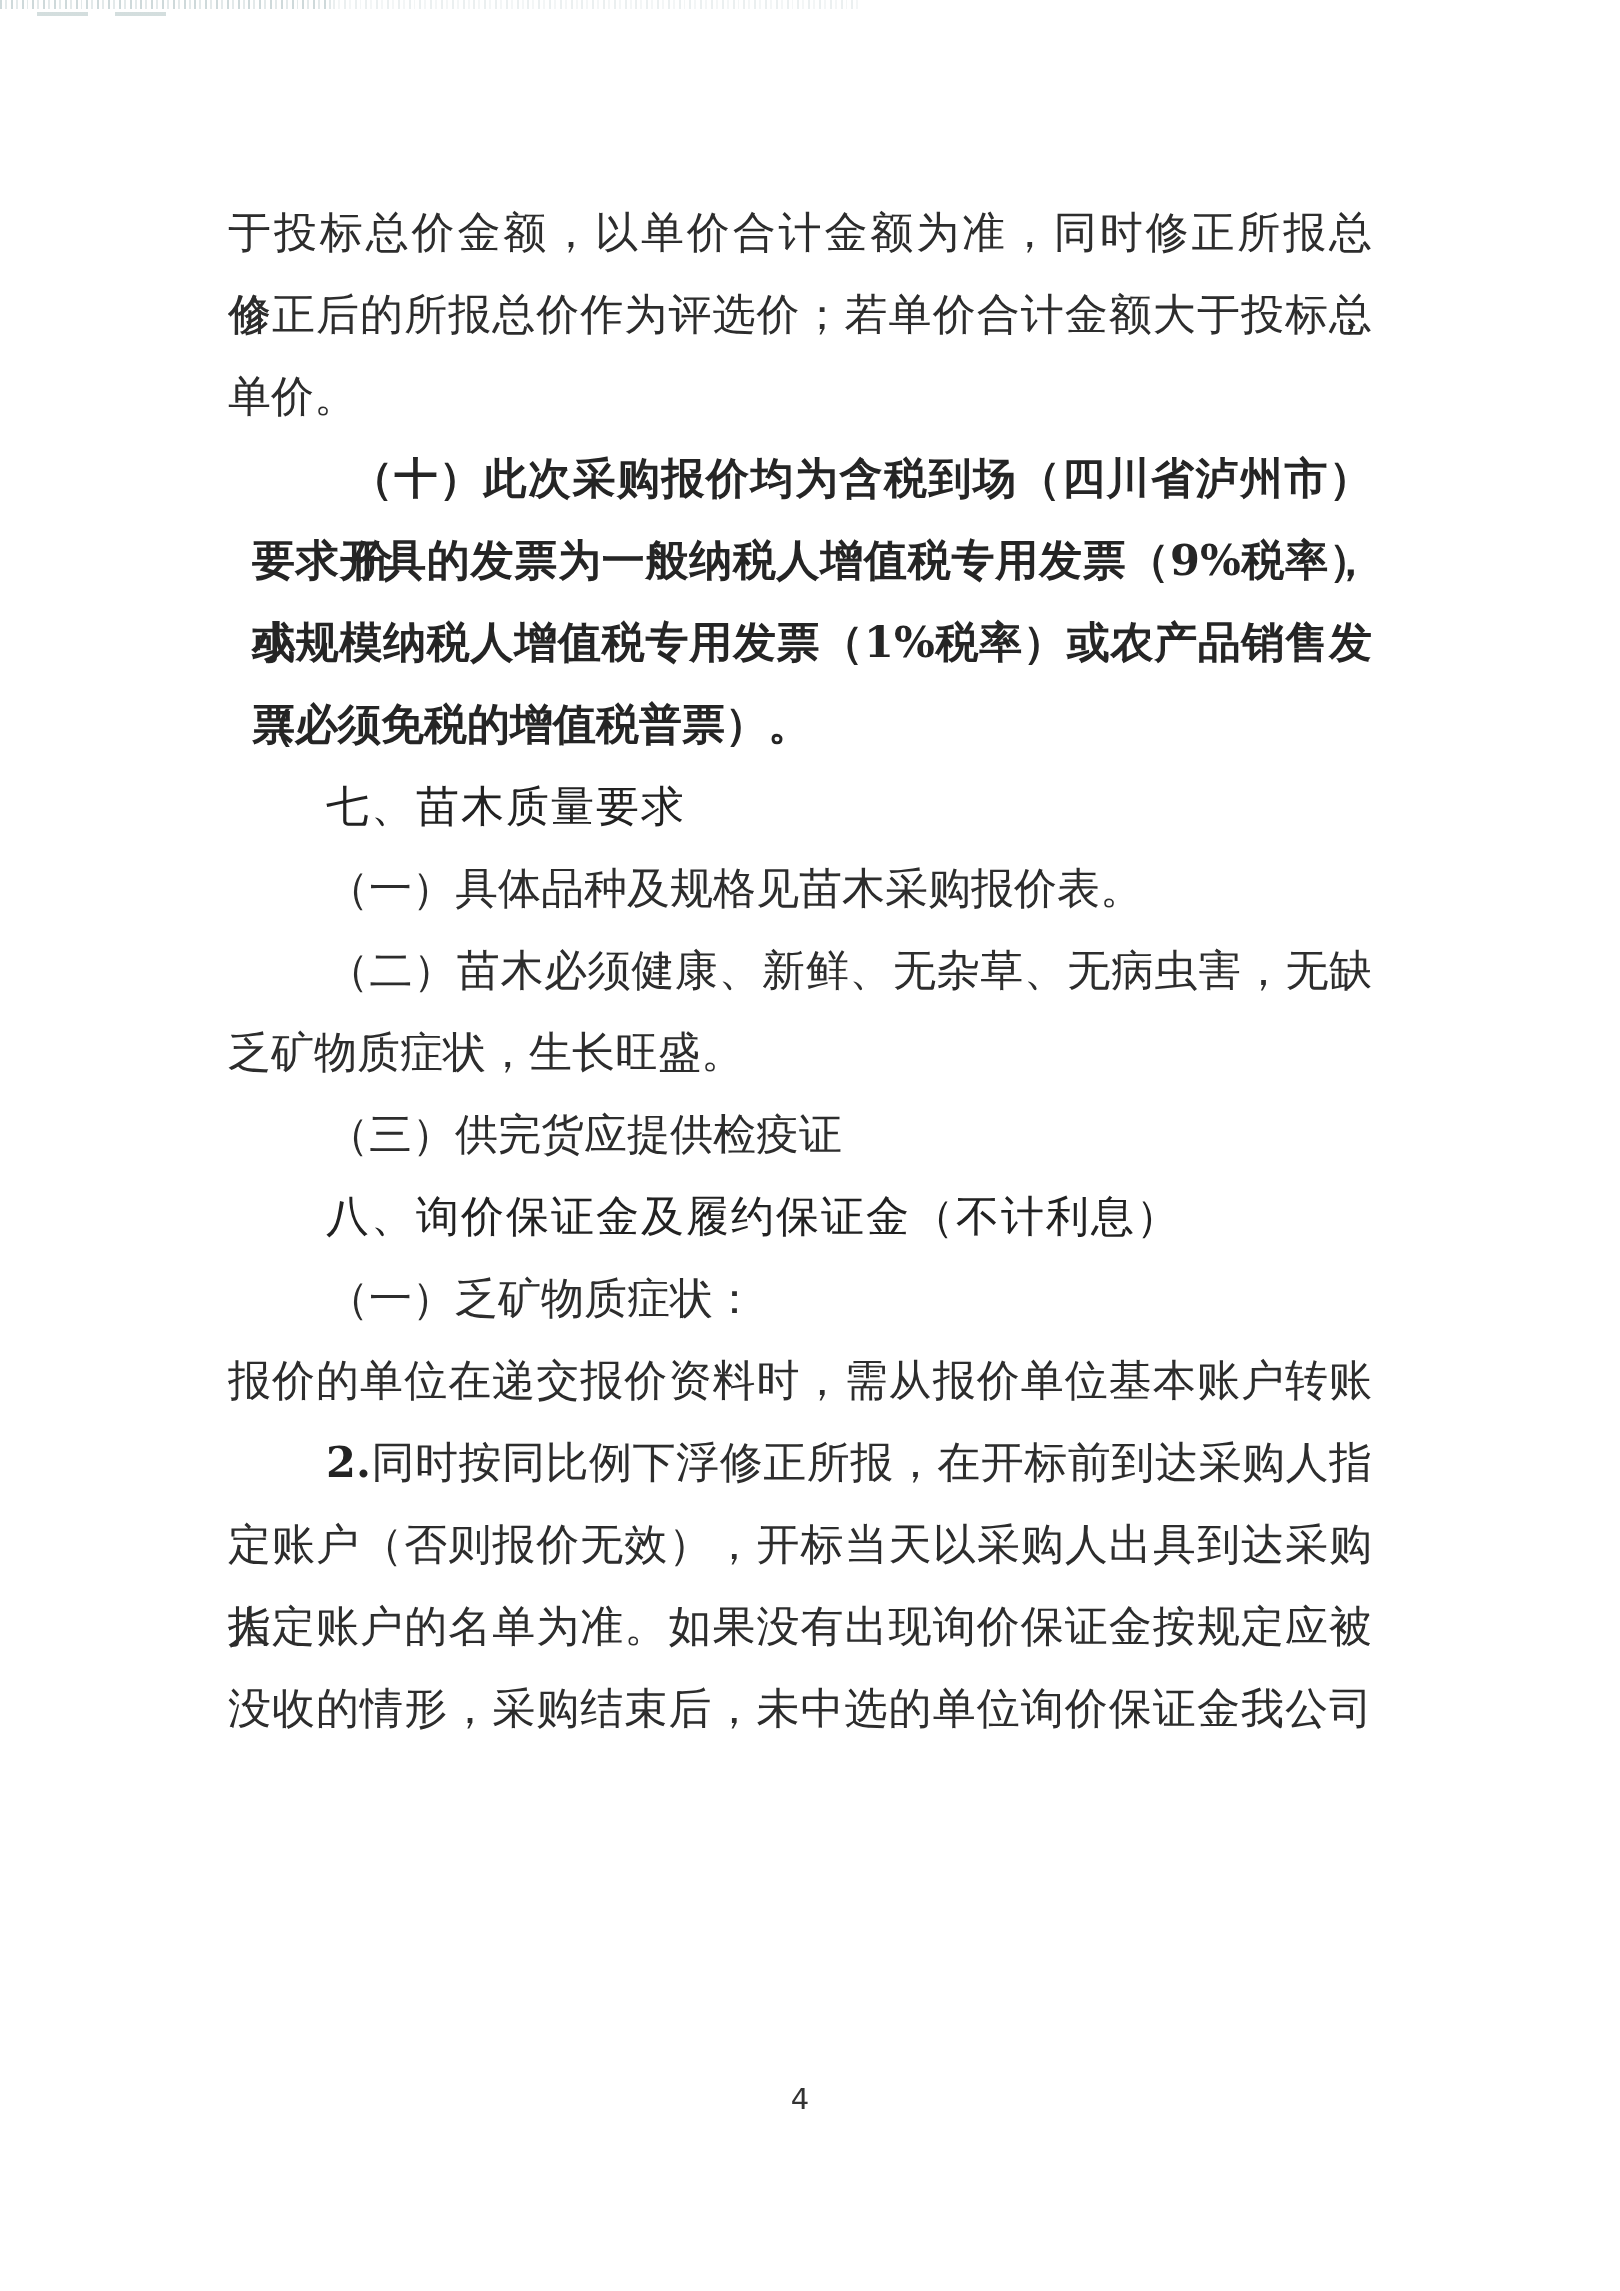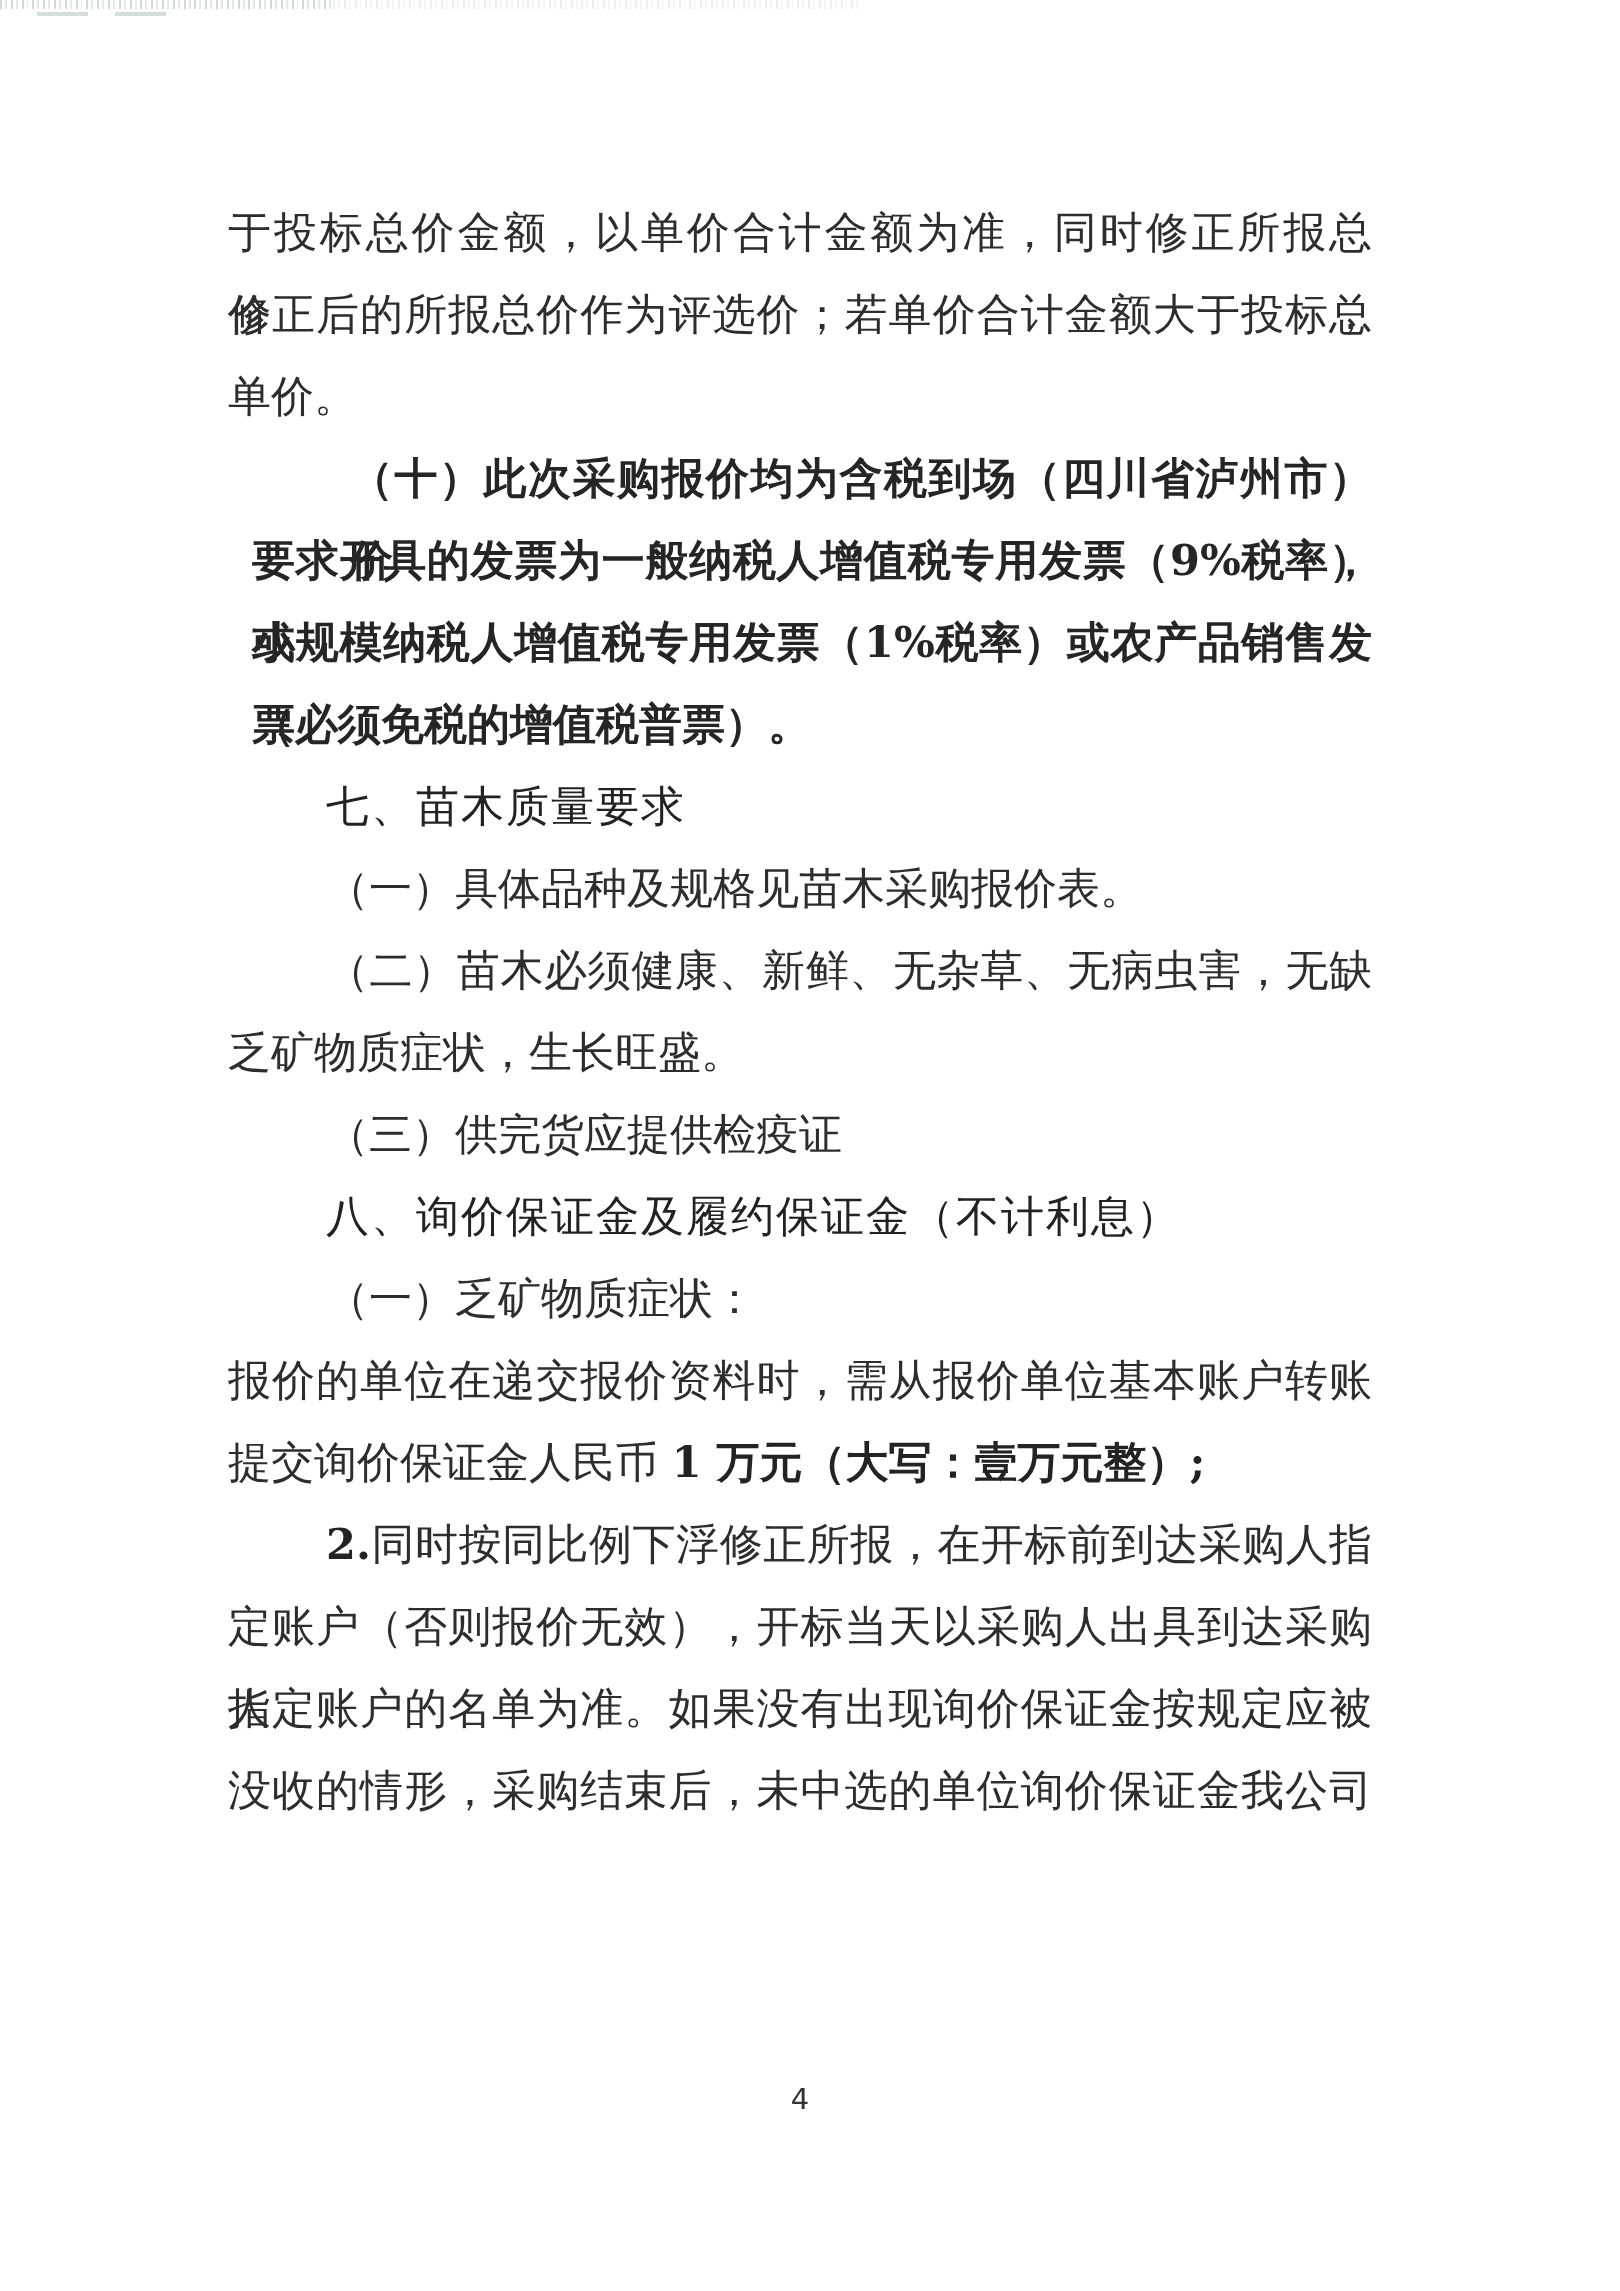--- a/index.html
+++ b/index.html
@@ -68,21 +68,20 @@
       <div class="line full boldpara"><span>小规模纳税人增值税专用发票（1%税率）或农产品销售发票</span></div>
       <div class="line boldpara"><span>（必须免税的增值税普票）。</span></div>
       <div class="line indent heading"><span>七、苗木质量要求</span></div>
       <div class="line indent"><span>（一）具体品种及规格见苗木采购报价表。</span></div>
       <div class="line indent full"><span>（二）苗木必须健康、新鲜、无杂草、无病虫害，无缺</span></div>
       <div class="line"><span>乏矿物质症状，生长旺盛。</span></div>
       <div class="line indent"><span>（三）供完货应提供检疫证</span></div>
       <div class="line indent heading"><span>八、询价保证金及履约保证金（不计利息）</span></div>
       <div class="line indent"><span>（一）乏矿物质症状：</span></div>
       <div class="line full"><span>报价的单位在递交报价资料时，需从报价单位基本账户转账</span></div>
-      <div class="line"><span>提交询价保证金人民币 </span><span class="b">1 万元（大写：壹万元整）;</span></div>
       <div class="line indent full"><span class="b">2.</span><span>同时按同比例下浮修正所报，在开标前到达采购人指</span></div>
       <div class="line full"><span>定账户（否则报价无效），开标当天以采购人出具到达采购人</span></div>
       <div class="line full"><span>指定账户的名单为准。如果没有出现询价保证金按规定应被</span></div>
       <div class="line full"><span>没收的情形，采购结束后，未中选的单位询价保证金我公司</span></div>
     </div>
 
   <div class="page-number">4</div>
 </div>
 
 

